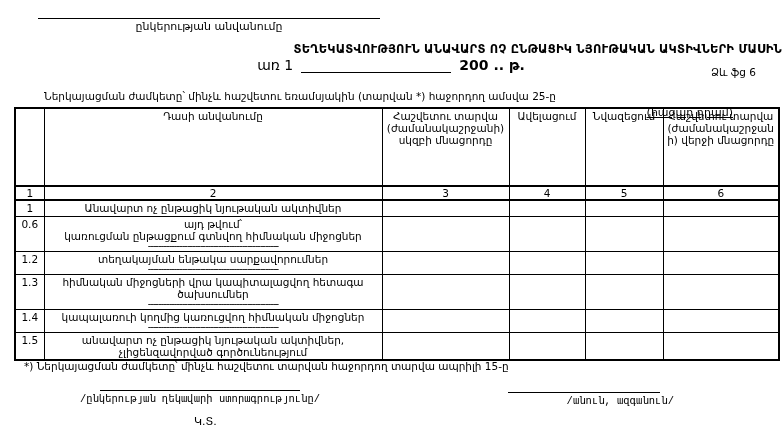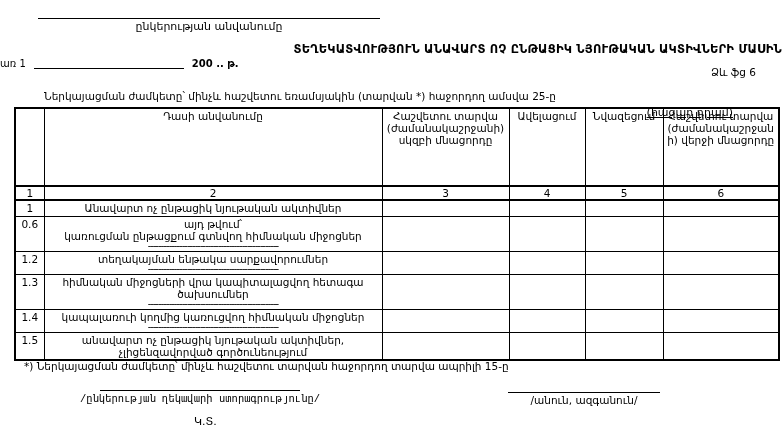--- a/index.html
+++ b/index.html
@@ -9,21 +9,21 @@
     font-family:"DejaVu Sans", sans-serif;font-size:11px;
   }
   .abs{position:absolute;}
 
   
   .company-line{left:38px;top:5px;width:342px;height:13px;border-bottom:1px solid #000;}
   .company-label{left:38px;top:20px;width:342px;text-align:center;font-size:11px;}
 
   
   .title{left:0;top:42px;width:782px;text-align:right;font-weight:bold;font-size:11.5px;letter-spacing:.2px;}
-  .date-line{left:0;top:57px;width:782px;text-align:left;font-size:10px;}
+  .date-line{left:0;top:57px;width:782px;text-align:center;font-size:14px;}
   .date-fill{display:inline-block;width:150px;height:11px;border-bottom:1px solid #000;margin:0 8px;vertical-align:bottom;}
   .date-suffix{font-weight:bold;}
   .form-code{right:26px;top:66px;font-size:10.5px;}
 
   .deadline{left:44px;top:90px;font-size:10.5px;}
   .unit-note{right:49px;top:92px;font-size:11px;text-decoration:underline;margin-top:14px;}
 
   
   table.report{
     position:absolute;left:14px;top:107px;width:764px;
@@ -40,21 +40,21 @@
   tr.numrow td{height:12px;padding:0;border-top:2px solid #000;border-bottom:2px solid #000;line-height:12px;}
   td.code{font-size:10.5px;}
   .dash{line-height:8px;font-size:10px;letter-spacing:-1px;white-space:nowrap;overflow:hidden;}
   tr.datarow td{height:13px;}
 
   
   .footnote{left:24px;top:360px;font-size:10.5px;}
   .sig-line-left{left:100px;top:379px;width:200px;height:11px;border-bottom:1px solid #000;}
   .sig-caption-left{left:60px;top:392px;width:280px;text-align:center;font-size:10.5px;font-family:Liberation Mono, monospace;}
   .sig-line-right{left:508px;top:381px;width:152px;height:11px;border-bottom:1px solid #000;}
-  .sig-caption-right{left:494px;top:394px;width:180px;text-align:center;font-size:10.5px;}
+  .sig-caption-right{left:494px;top:394px;width:180px;text-align:right;font-size:10.5px;font-family:Liberation Mono, monospace;}
   .seal{left:194px;top:415px;font-size:11px;}
 </style>
 </head>
 <body>
 
 <div class="abs company-line"></div>
 <div class="abs company-label">ընկերության անվանումը</div>
 
 <div class="abs title">ՏԵՂԵԿԱՏՎՈՒԹՅՈՒՆ ԱՆԱՎԱՐՏ ՈՉ ԸՆԹԱՑԻԿ ՆՅՈՒԹԱԿԱՆ ԱԿՏԻՎՆԵՐԻ ՄԱՍԻՆ</div>
 

